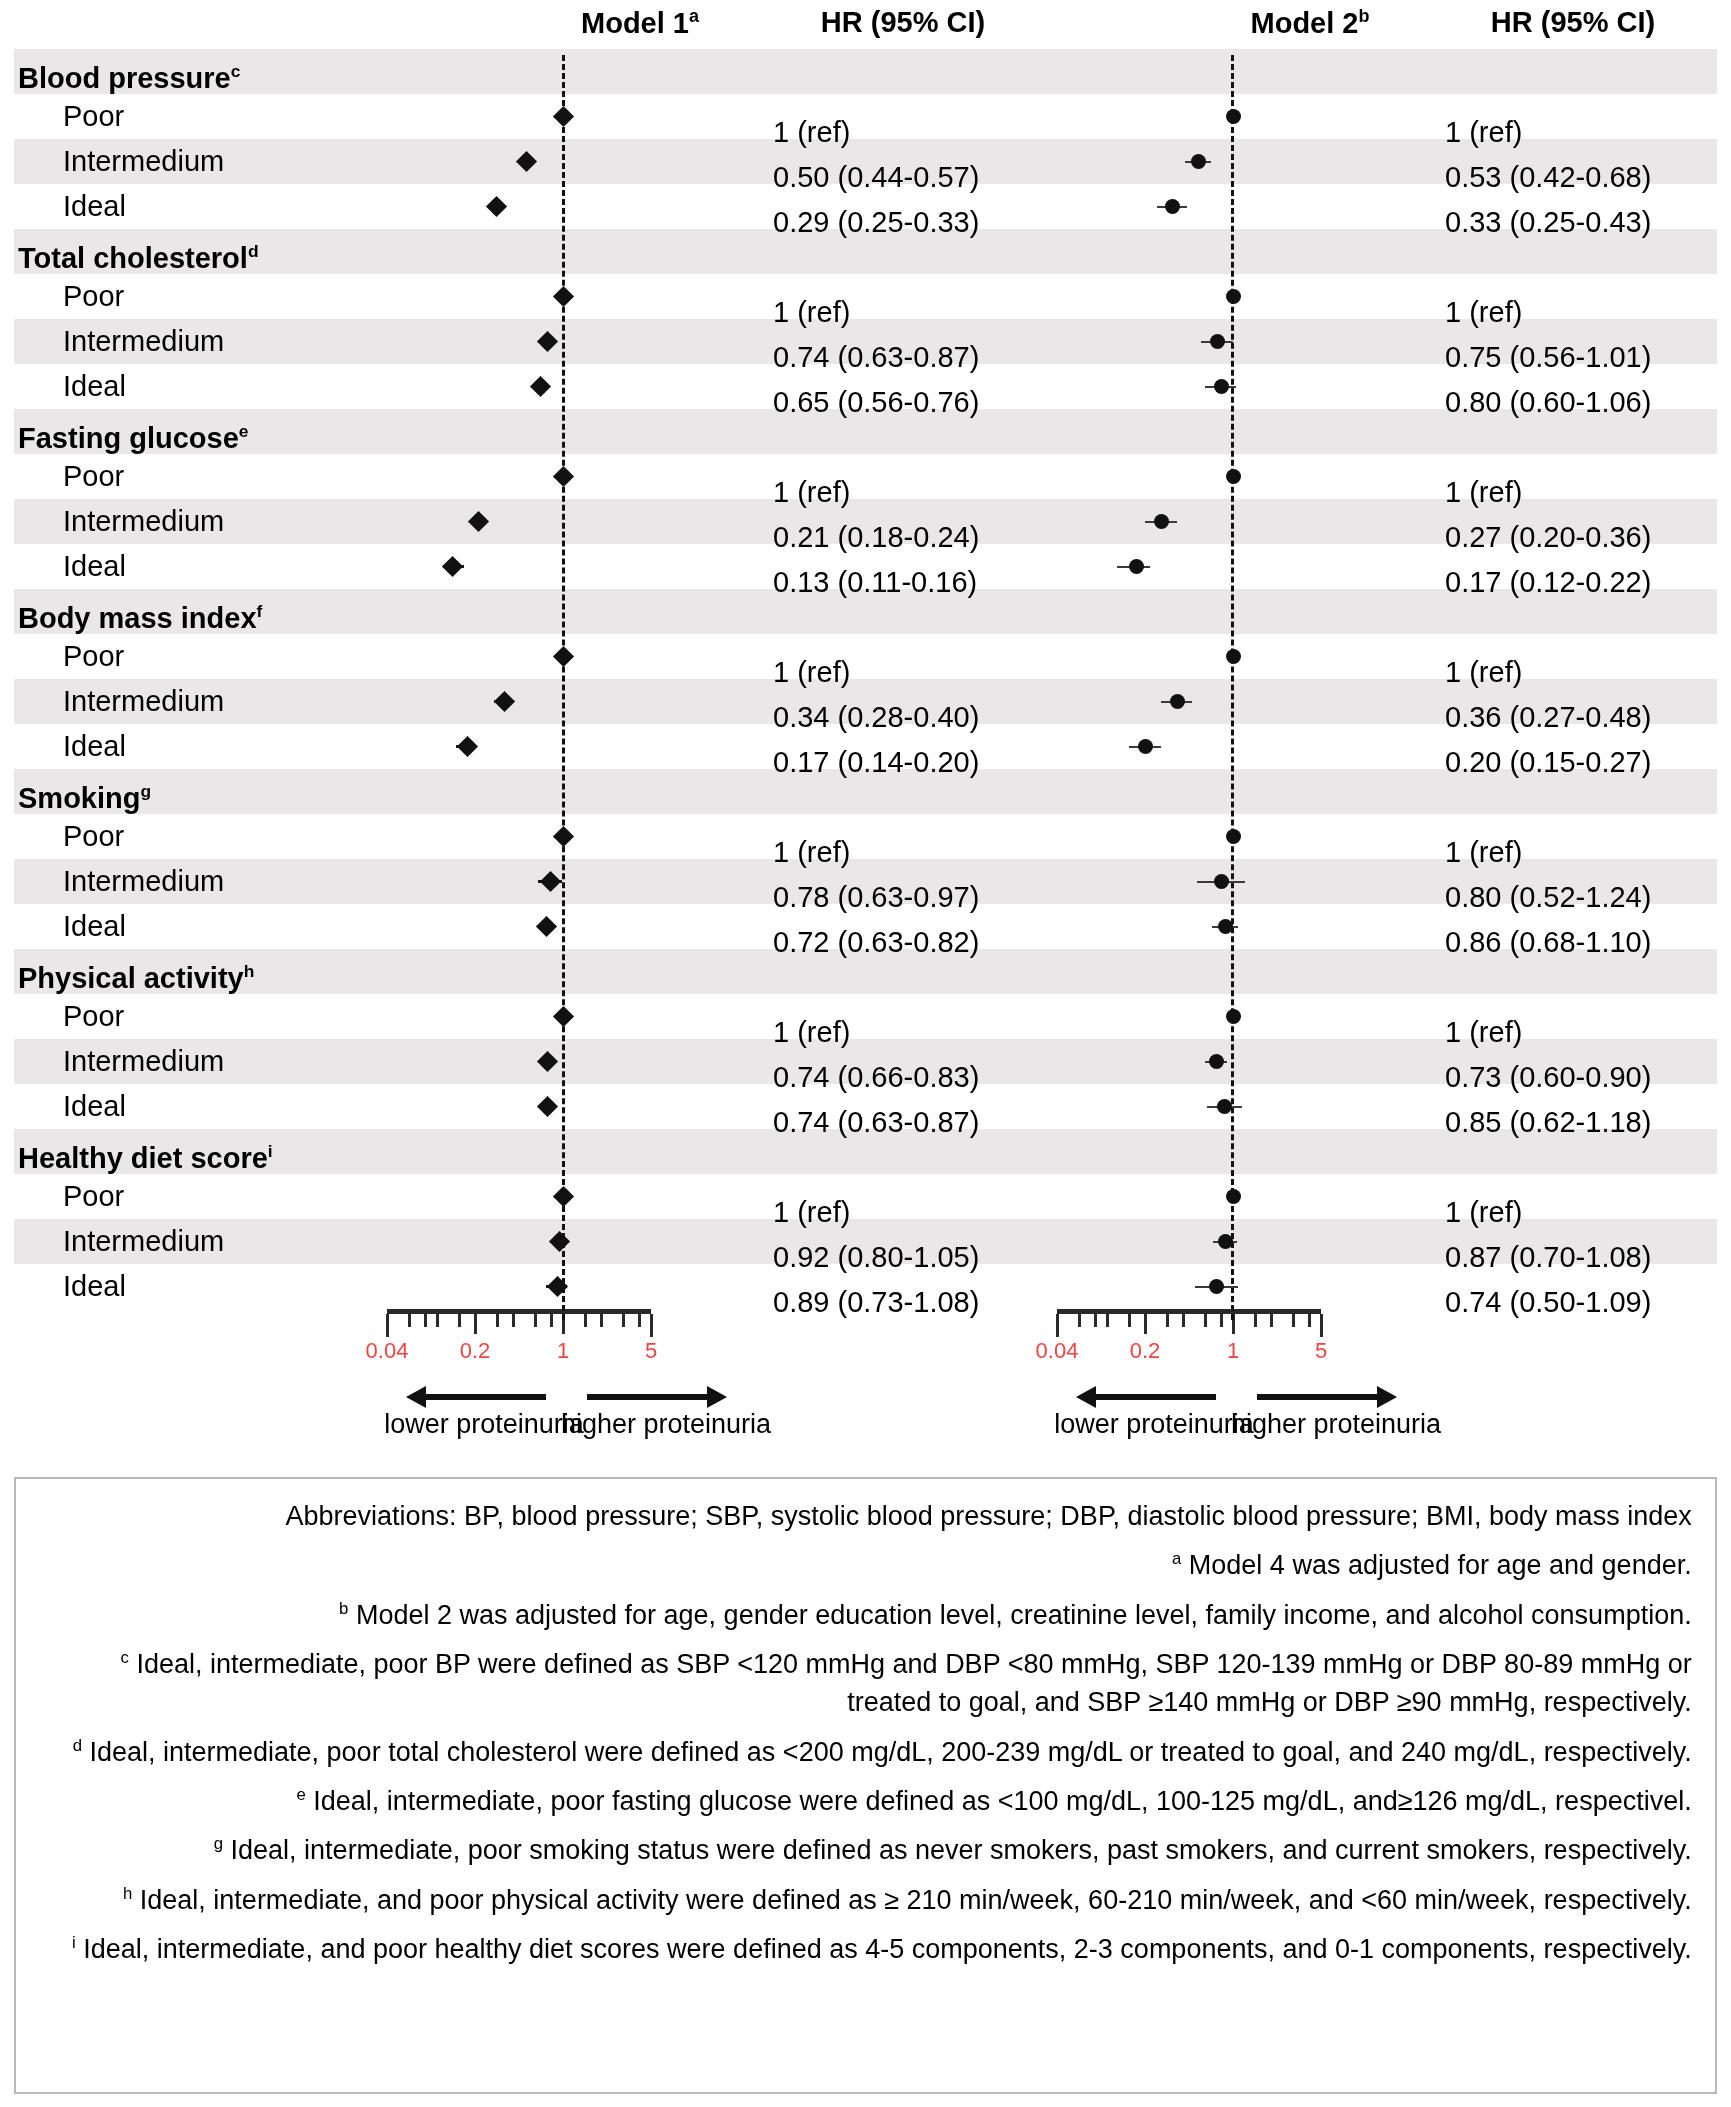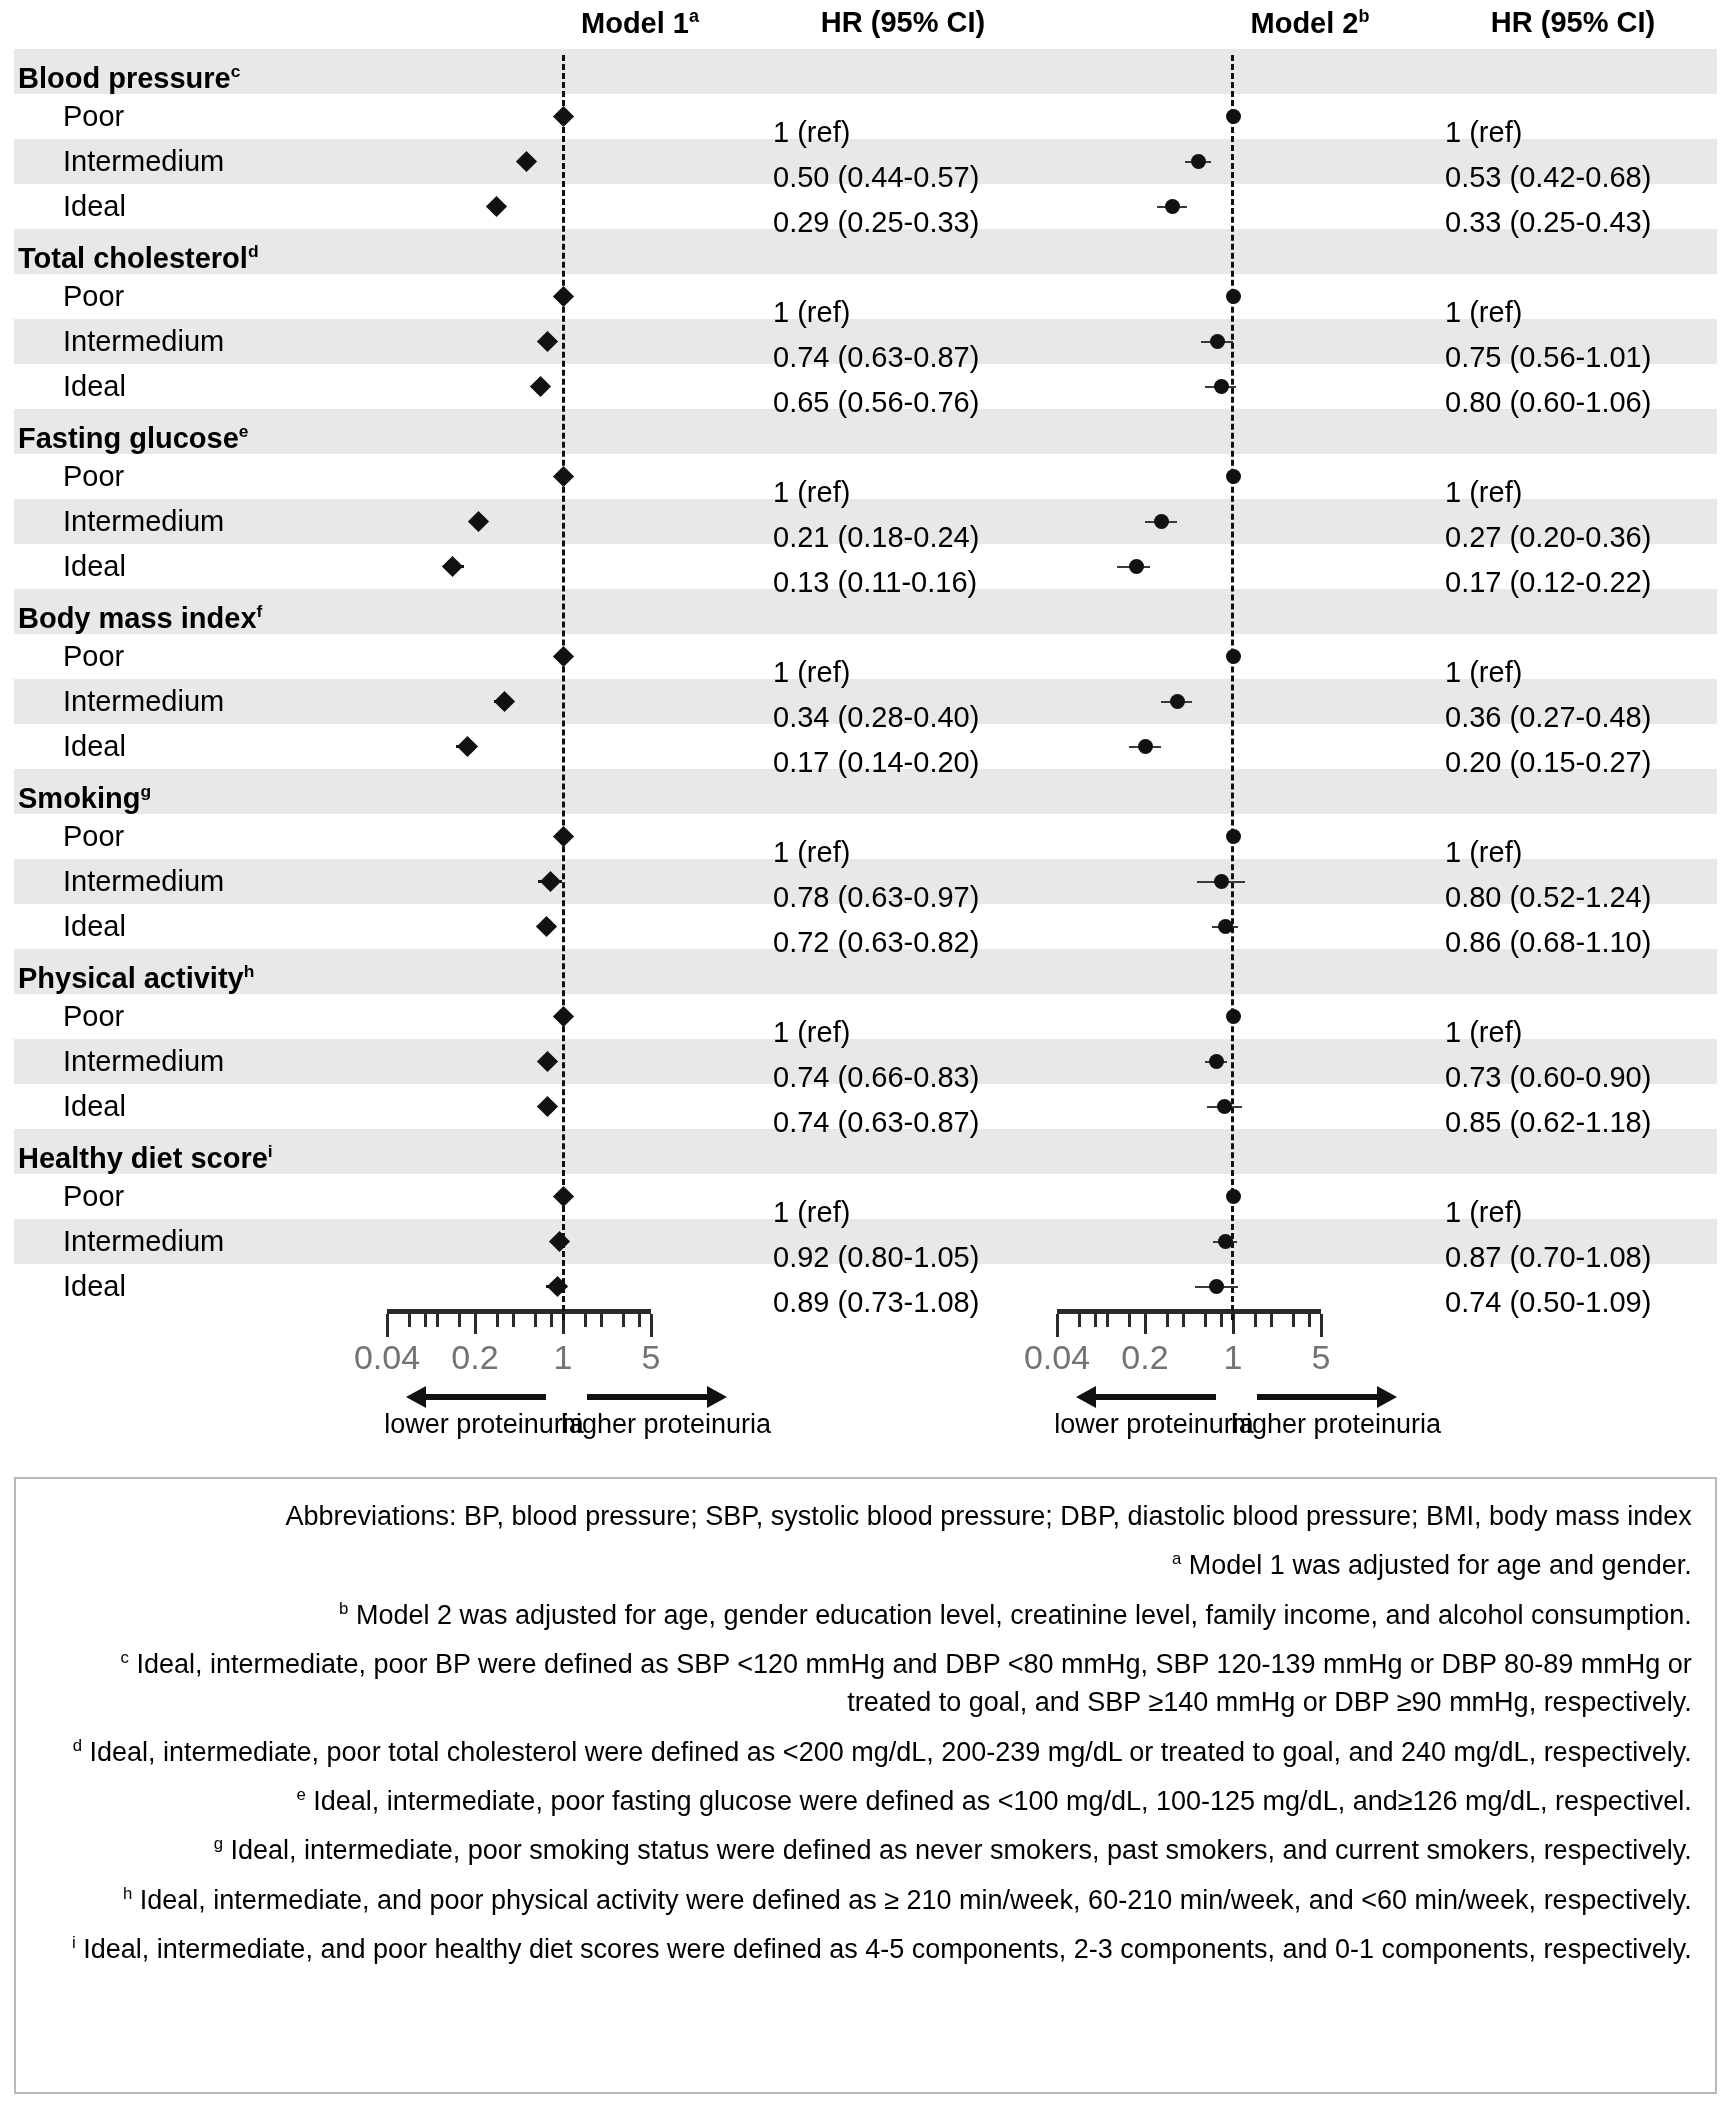--- a/index.html
+++ b/index.html
@@ -146,22 +146,22 @@
     top: 4.8px;
     width: 3.4px; height: 13.7px;
     background: #2a2a2a;
     margin-left: -1.4px;
   }
   .tick.major { height: 20.5px; }
   .tick.edge  { height: 23px; }
   .tick-lbl {
     position: absolute;
     top: 29px;
-    font-size: 34px;
-    color: #737373;
+    font-size: 22px;
+    color: #ef4444;
     transform: translateX(-50%);
     white-space: nowrap;
   }
   .arrow-row { position: absolute; top: 74px; left: 0; width: 100%; height: 27px; }
   .arrow-line {
     position: absolute;
     top: 11px; height: 5.5px;
     background: #111;
   }
   .arrow-head {
@@ -647,21 +647,21 @@
         <div class="arrow-head left" style="left: 18.7px;"></div>
         <div class="arrow-line" style="left: 200px; width: 120px;"></div>
         <div class="arrow-head right" style="left: 320px;"></div>
       </div>
       <div class="arrow-lbl" style="left: 97px;">lower proteinuria</div>
       <div class="arrow-lbl" style="left: 279px;">higher proteinuria</div>
     </div>
 
   <div class="foot-box">
     <p class="foot-line">Abbreviations: BP, blood pressure; SBP, systolic blood pressure; DBP, diastolic blood pressure; BMI, body mass index</p>
-    <p class="foot-line"><sup>a</sup> <span>Model 1 was adjusted for age and gender.</span></p>
+    <p class="foot-line"><sup>a</sup> <span>Model 4 was adjusted for age and gender.</span></p>
     <p class="foot-line"><sup>b</sup> <span>Model 2 was adjusted for age,  gender education level, creatinine level, family income, and alcohol consumption.</span></p>
     <p class="foot-line"><sup>c</sup> <span>Ideal, intermediate, poor BP were defined as SBP &lt;120 mmHg and DBP &lt;80 mmHg, SBP 120-139 mmHg or DBP 80-89 mmHg or treated to goal, and SBP ≥140 mmHg or DBP ≥90 mmHg, respectively.</span></p>
     <p class="foot-line"><sup>d</sup> <span>Ideal, intermediate, poor total cholesterol were defined as &lt;200 mg/dL, 200-239 mg/dL or treated to goal, and 240 mg/dL, respectively.</span></p>
     <p class="foot-line"><sup>e</sup> <span>Ideal, intermediate, poor fasting glucose were defined as &lt;100 mg/dL, 100-125 mg/dL, and≥126 mg/dL, respectivel.</span></p>
     <p class="foot-line"><sup>g</sup> <span>Ideal, intermediate, poor smoking status were defined as never smokers, past smokers, and current smokers, respectively.</span></p>
     <p class="foot-line"><sup>h</sup> <span>Ideal, intermediate, and poor physical activity were defined as ≥ 210 min/week, 60-210 min/week, and &lt;60 min/week, respectively.</span></p>
     <p class="foot-line"><sup>i</sup> <span>Ideal, intermediate, and poor healthy diet scores were defined as 4-5 components, 2-3 components, and 0-1 components, respectively.</span></p>
   </div>
 
 </div>

